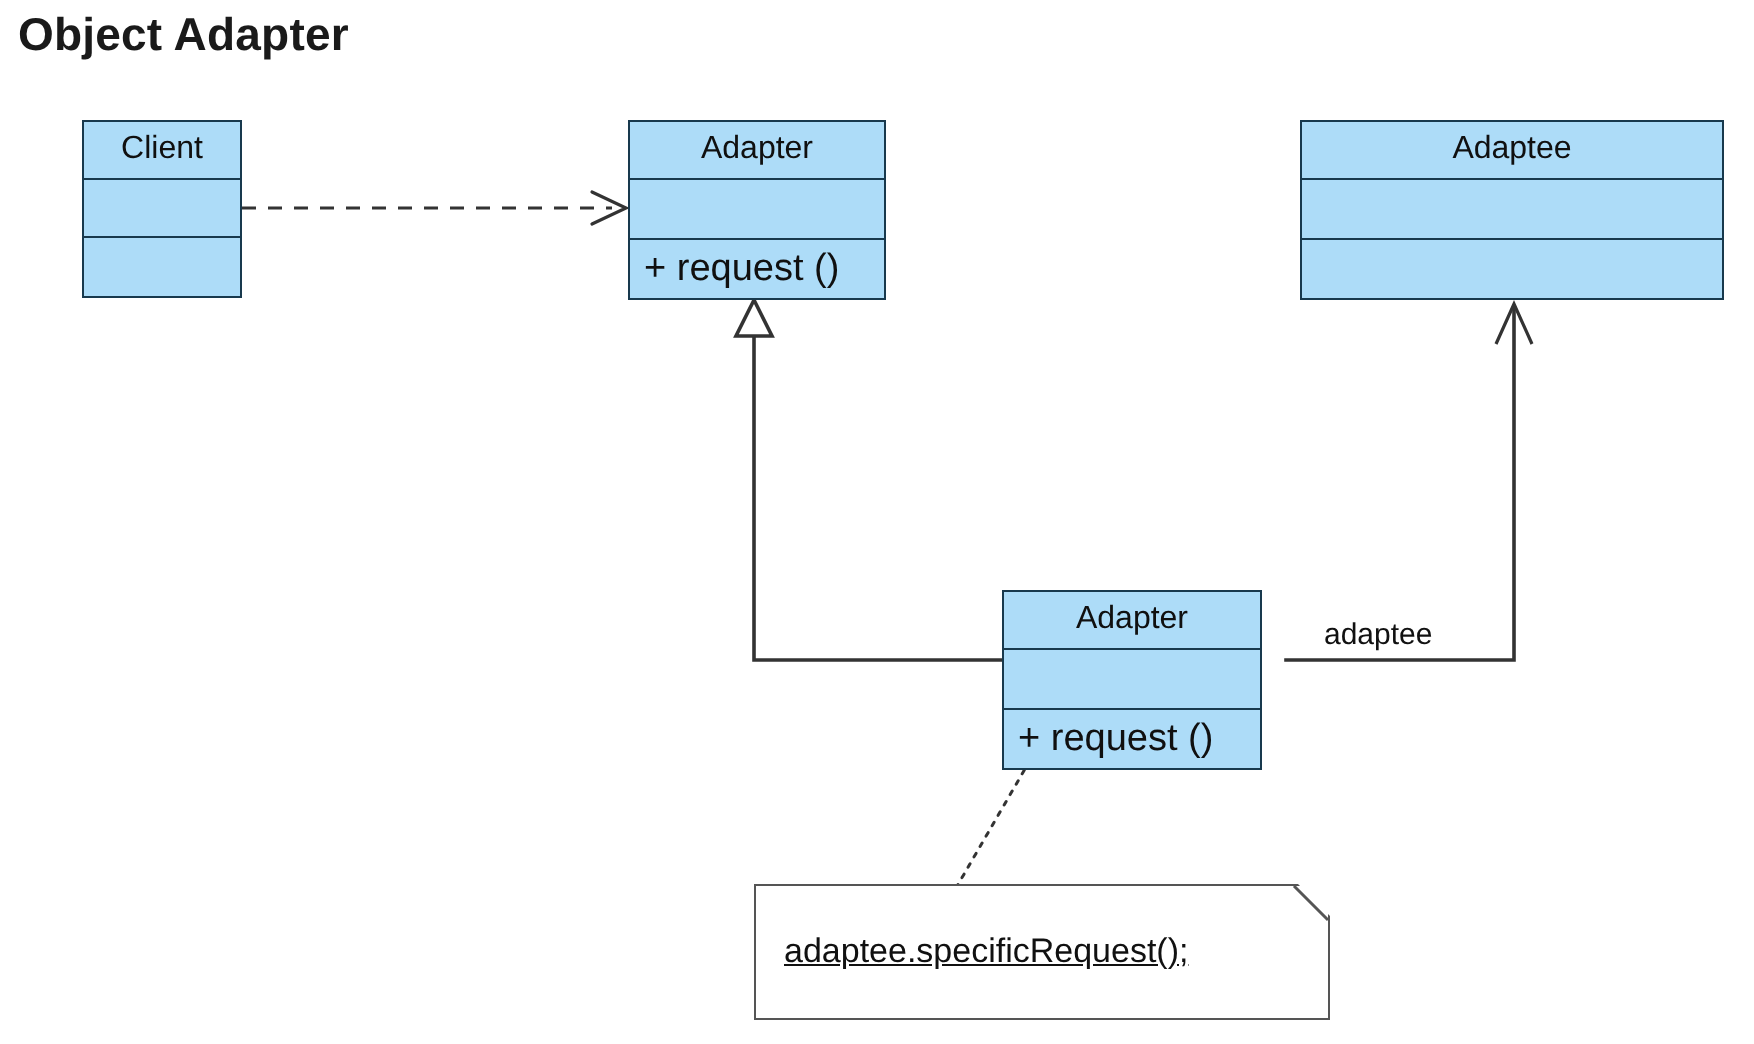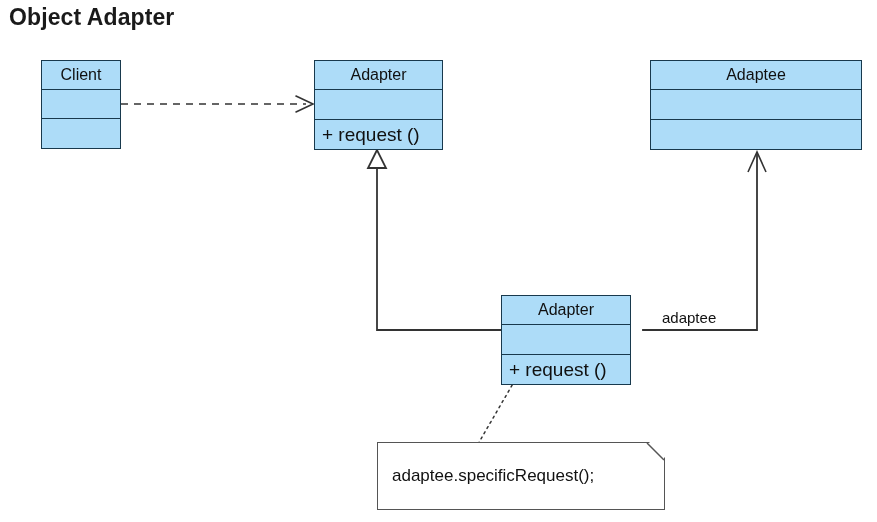--- a/index.html
+++ b/index.html
@@ -157,21 +157,21 @@
   </div>
 
   <div class="uml-class" style="left:501px; top:295px; width:130px; height:90px;">
     <div class="uml-row name" style="height:29px;">Adapter</div>
     <div class="uml-row attrs" style="height:30px;"></div>
     <div class="uml-row ops" style="flex:1;">+  request ()</div>
   </div>
 
   <div class="edge-label" style="left:662px; top:309px;">adaptee</div>
 
-  <div class="uml-note" style="left:377px; top:442px; width:288px; height:68px;">
+  <div class="uml-note" style="left:377px; top:442px; width:288px; height:68px;text-decoration:underline;">
     <span>adaptee.specificRequest();</span>
     <span class="note-fold-mask"></span>
     <svg style="position:absolute; top:-1px; right:-1px; width:19px; height:19px;" viewBox="0 0 19 19" xmlns="http://www.w3.org/2000/svg">
       <path d="M 18,18 L 18,1 L 1,1 Z" fill="#ffffff" stroke="none"></path>
       <path d="M 1,1 L 18,18 M 1,1 L 1,0" fill="none" stroke="#555555" stroke-width="1.5"></path>
     </svg>
   </div>
 
 </div>
 

